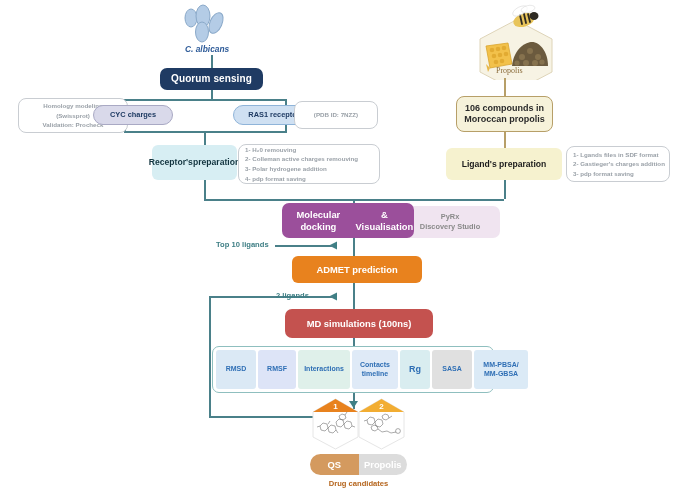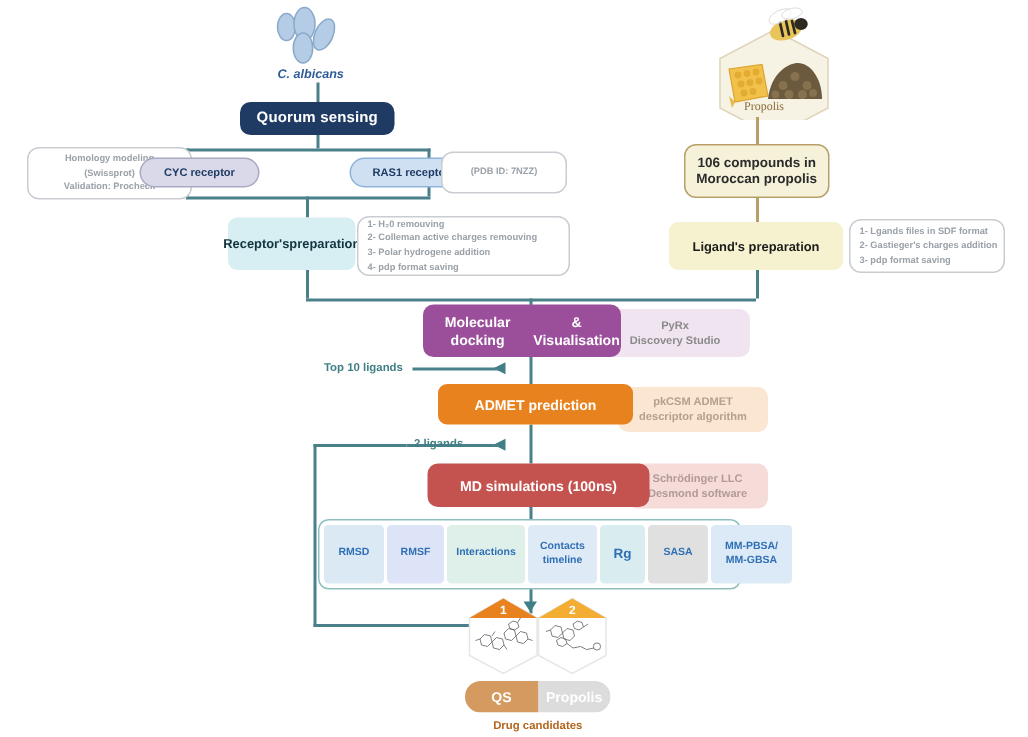--- a/index.html
+++ b/index.html
@@ -236,21 +236,21 @@
   <div class="line hline" style="left:271px;top:296px;width:62px;"></div>
 
   <div class="box quorum" style="left:160px;top:68px;width:103px;height:22px;">Quorum sensing</div>
 
   <div class="note center" style="left:18px;top:98px;width:110px;height:35px;">
     <span class="ln">Homology modeling</span>
     <span class="ln">(Swissprot)</span>
     <span class="ln">Validation: Procheck</span>
   </div>
 
-  <div class="box pill pill-cyc" style="left:93px;top:105px;width:80px;height:20px;">CYC receptor</div>
+  <div class="box pill pill-cyc" style="left:93px;top:105px;width:80px;height:20px;">CYC charges</div>
   <div class="box pill pill-ras" style="left:233px;top:105px;width:82px;height:20px;">RAS1 receptor</div>
 
   <div class="note center" style="left:294px;top:101px;width:84px;height:28px;">
     <span class="ln">(PDB ID: 7NZZ)</span>
   </div>
 
   <div class="box recprep" style="left:152px;top:145px;width:85px;height:35px;flex-direction:row;">
     <span>Receptor's</span>
     <span>preparation</span>
   </div>
@@ -278,31 +278,23 @@
   <div class="sidecard dock-side" style="left:400px;top:206px;width:100px;height:32px;flex-direction:column;">
     <span>PyRx</span>
     <span>Discovery Studio</span>
   </div>
   <div class="box dock" style="left:282px;top:203px;width:132px;height:35px;flex-direction:row;">
     <span>Molecular docking</span>
     <span>&amp; Visualisation</span>
   </div>
   <div class="arrowlabel" style="left:216px;top:240px;">Top 10 ligands</div>
 
-  <div class="sidecard admet-side" style="left:412px;top:258px;width:100px;height:30px;flex-direction:column;">
-    <span>pkCSM ADMET</span>
-    <span>descriptor algorithm</span>
-  </div>
   <div class="box admet" style="left:292px;top:256px;width:130px;height:27px;">ADMET prediction</div>
   <div class="arrowlabel" style="left:276px;top:291px;">2 ligands</div>
 
-  <div class="sidecard md-side" style="left:418px;top:309px;width:94px;height:30px;flex-direction:column;">
-    <span>Schrödinger LLC</span>
-    <span>Desmond software</span>
-  </div>
   <div class="box md" style="left:285px;top:309px;width:148px;height:29px;">MD simulations (100ns)</div>
 
   <div class="metrics" style="left:212px;top:346px;width:282px;height:47px;">
     <div class="metric" style="width: 36px; background: rgb(219, 233, 245);">
       <span>RMSD</span>
     </div>
     <div class="metric" style="width: 34px; background: rgb(221, 228, 247);">
       <span>RMSF</span>
     </div>
     <div class="metric" style="width: 48px; background: rgb(223, 240, 234);">

